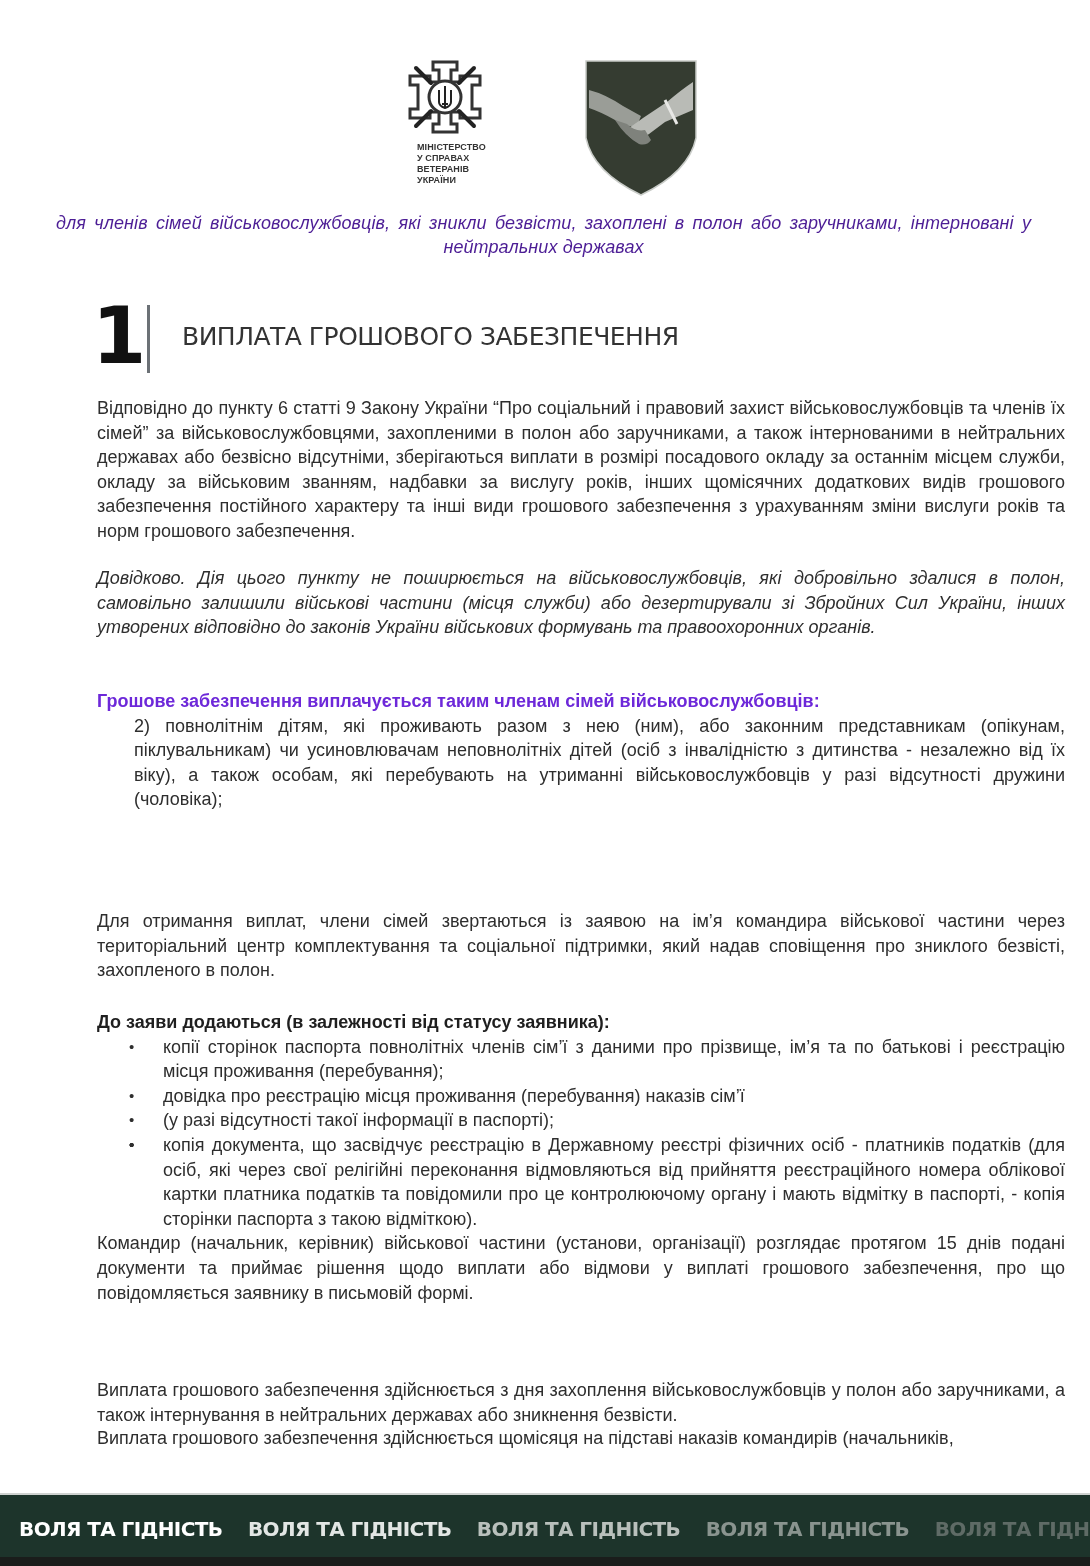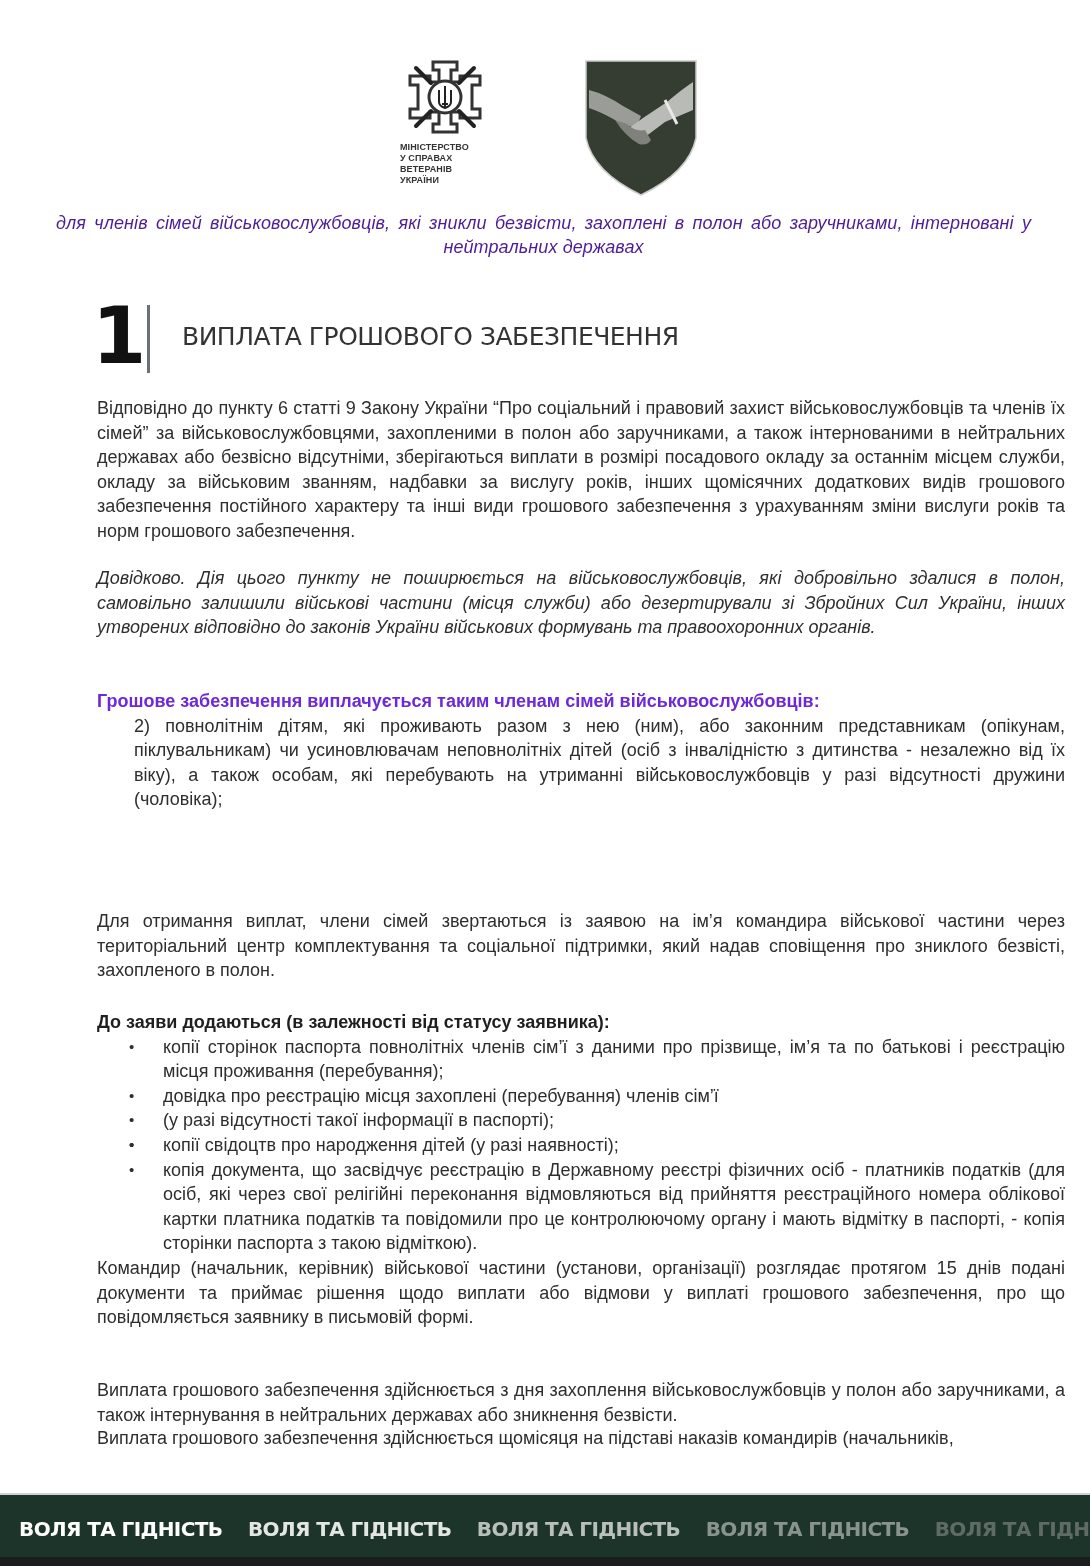--- a/index.html
+++ b/index.html
@@ -6,21 +6,21 @@
   body {
     width: 1090px; height: 1566px; overflow: hidden;
     background: #ffffff; position: relative;
     font-family: "Liberation Sans", sans-serif; color: #2a2a2a;
   }
   .logos { position: absolute; top: 58px; left: 0; width: 1090px; height: 150px; }
   .ministry { position: absolute; left: 400px; top: 0; width: 90px; }
   .ministry svg { display: block; margin-left: 6px; }
   .ministry-name {
     font-size: 9px; font-weight: bold; line-height: 11px; color: #333;
-    margin-top: 6px; margin-left: 0; letter-spacing: 0.1px;
+    margin-top: 6px; margin-left: 17px; letter-spacing: 0.1px;
   }
   .ministry-name div { white-space: nowrap; }
   .shield { position: absolute; left: 585px; top: 2px; }
   .subtitle {
     position: absolute; top: 211px; left: 56px; width: 975px;
     font-style: italic; font-size: 18px; line-height: 24px; color: #4c1d95;
     text-align: justify; text-align-last: center; letter-spacing: 0.1px;
   }
   .section-num {
     position: absolute; top: 296px; left: 92px;
@@ -115,24 +115,24 @@
   <div class="heading">Грошове забезпечення виплачується таким членам сімей військовослужбовців:</div>
   <div class="indent">2) повнолітнім дітям, які проживають разом з нею (ним), або законним представникам (опікунам, піклувальникам) чи усиновлювачам неповнолітніх дітей (осіб з інвалідністю з дитинства - незалежно від їх віку), а також особам, які перебувають на утриманні військовослужбовців у разі відсутності дружини (чоловіка);</div>
 </div>
 
 <div class="body-text p4">Для отримання виплат, члени сімей звертаються із заявою на ім’я командира військової частини через територіальний центр комплектування та соціальної підтримки, який надав сповіщення про зниклого безвісті, захопленого в полон.</div>
 
 <div class="body-text p5">
   <div class="heading">До заяви додаються (в залежності від статусу заявника):</div>
   <ul class="bullets">
     <li><span class="dot">•</span><span>копії сторінок паспорта повнолітніх членів сім’ї з даними про прізвище, ім’я та по батькові і реєстрацію місця проживання (перебування);</span></li>
-    <li><span class="dot">•</span><span>довідка про реєстрацію місця захоплені (перебування) членів сім’ї</span></li>
+    <li><span class="dot">•</span><span>довідка про реєстрацію місця проживання (перебування) наказів сім’ї</span></li>
     <li><span class="dot">•</span><span>(у разі відсутності такої інформації в паспорті);</span></li>
     <li><span class="dot">•</span></li>
-    <li><span class="dot">•</span><span>копії свідоцтв про народження дітей (у разі наявності);</span></li>
+    <li><span class="dot">•</span></li>
     <li><span class="dot">•</span><span>копія документа, що засвідчує реєстрацію в Державному реєстрі фізичних осіб - платників податків (для осіб, які через свої релігійні переконання відмовляються від прийняття реєстраційного номера облікової картки платника податків та повідомили про це контролюючому органу і мають відмітку в паспорті, - копія сторінки паспорта з такою відміткою).</span></li>
   </ul>
   <div>Командир (начальник, керівник) військової частини (установи, організації) розглядає протягом 15 днів подані документи та приймає рішення щодо виплати або відмови у виплаті грошового забезпечення, про що повідомляється заявнику в письмовій формі.</div>
 </div>
 
 <div class="body-text p6">Виплата грошового забезпечення здійснюється з дня захоплення військовослужбовців у полон або заручниками, а також інтернування в нейтральних державах або зникнення безвісти.</div>
 
 <div class="body-text p7">Виплата грошового забезпечення здійснюється щомісяця на підставі наказів командирів (начальників,</div>
 
 <div class="footer" style="background: rgb(29, 52, 43);">

